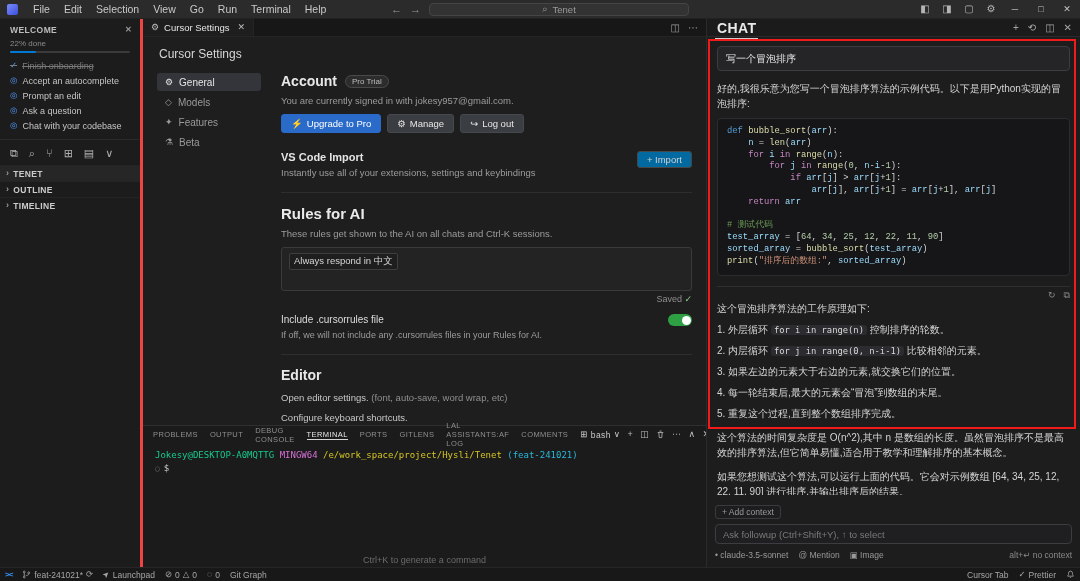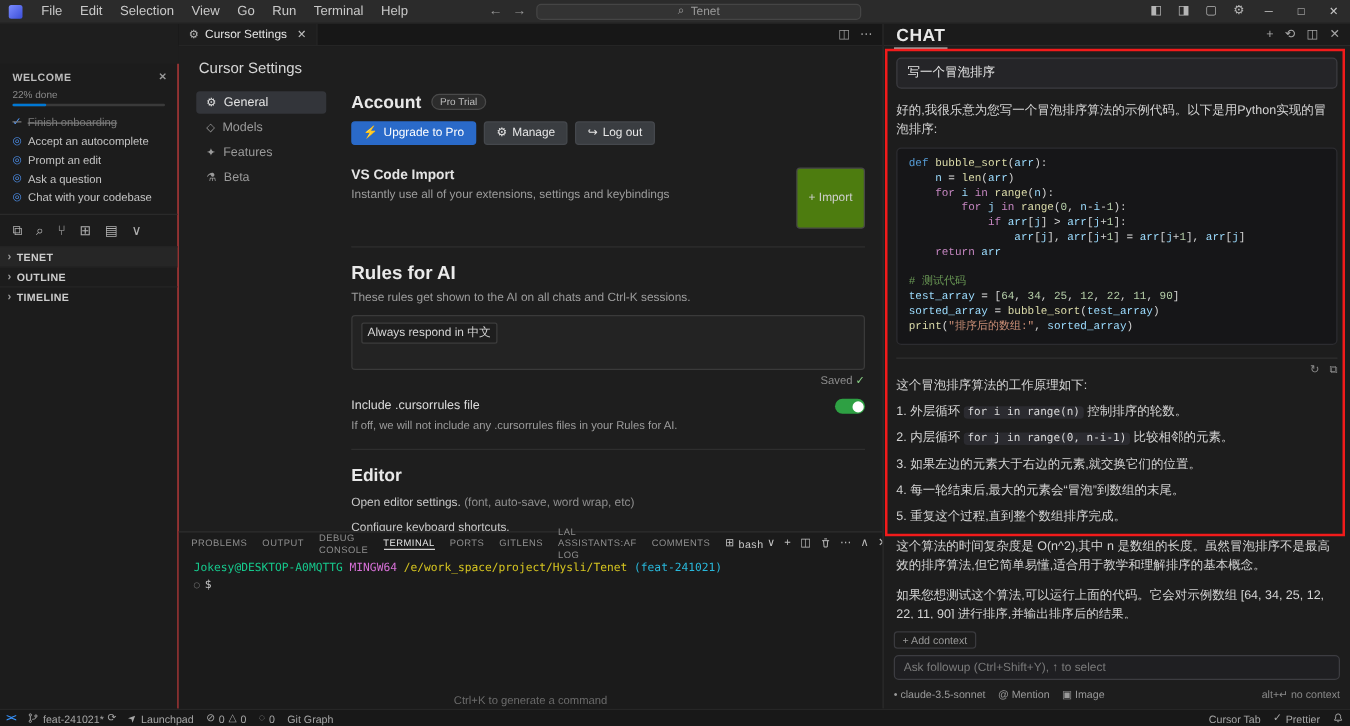--- a/index.html
+++ b/index.html
@@ -19,21 +19,21 @@
   .cmd-center { width:260px; height:13px; background:#333333; border:1px solid #454545;
     border-radius:4px; display:flex; align-items:center; justify-content:center; gap:5px;
     font-size:9.5px; color:#9a9a9a; }
   .tb-right { margin-left:auto; display:flex; align-items:center; }
   .tb-icon { width:22px; text-align:center; font-size:10px; color:#b5b5b5; }
   .win-btn { width:26px; height:19px; display:flex; align-items:center; justify-content:center;
     font-size:9px; color:#c5c5c5; }
 
   
   .app-row { position:absolute; left:0; top:19px; width:1080px; height:548px; display:flex; }
-  .sidebar { width:143px; background:#1c1c1c; border-right:1px solid #ef4444; position:relative;margin-top:32px; }
+  .sidebar { width:143px; background:#1c1c1c; border-right:3px solid #ef4444; position:relative; }
   .center { width:563px; position:relative; background:#1e1e1e; }
   .chat { width:374px; position:relative; background:#1d1d1d; border-left:1px solid #2b2b2b; }
 
   
   .sb-head { display:flex; align-items:center; justify-content:space-between;
     padding:6px 8px 2px 10px; font-size:8.5px; font-weight:bold; letter-spacing:.4px; color:#bdbdbd; }
   .sb-progress-label { font-size:8px; color:#8a8a8a; padding:2px 10px 3px; }
   .progress-track { margin:0 10px; height:2px; background:#3a3a3a; border-radius:1px; }
   .progress-fill { height:2px; width:22%; background:#0078d4; border-radius:1px; }
   .task { display:flex; align-items:center; gap:5px; padding:2.5px 10px; font-size:9px; color:#c5c5c5; }
@@ -67,22 +67,22 @@
   .scontent { flex:1; max-width:426px; }
   .sec-title { font-size:14px; font-weight:bold; color:#e8e8e8; display:flex; align-items:center; gap:8px; }
   .badge { font-size:8px; font-weight:normal; color:#bdbdbd; background:#2c2c2c; border:1px solid #4a4a4a;
     padding:1px 6px; border-radius:8px; }
   .muted { font-size:9.5px; color:#9c9c9c; }
   .btn-row { display:flex; gap:6px; margin-top:8px; }
   .btn { display:flex; align-items:center; gap:4px; font-size:9.5px; padding:3px 9px; border-radius:3px;
     background:#3a3d41; color:#e6e6e6; border:1px solid #45484d; }
   .btn.primary { background:#2a6ac9; border-color:#2a6ac9; color:#ffffff; }
   .import-row { display:flex; align-items:flex-start; justify-content:space-between; margin-top:18px; }
-  .import-btn { font-size:9.5px; color:#d0d0d0; background:#4d7c0f; border:1px solid #474747;
-    border-radius:3px; padding:18px 9px; }
+  .import-btn { font-size:9.5px; color:#d0d0d0; background:#0369a1; border:1px solid #474747;
+    border-radius:3px; padding:2px 9px; }
   hr.sep { border:none; border-top:1px solid #2e2e2e; margin:14px 0 12px; }
   .rules-title { font-size:15px; font-weight:bold; color:#eaeaea; }
   .rules-box { margin-top:8px; height:44px; background:#232323; border:1px solid #3a3a3a; border-radius:3px;
     padding:5px 7px; font-size:9.5px; color:#d6d6d6; }
   .rules-text { display:inline-block; border:1px solid #3d3d3d; border-radius:2px; padding:1px 4px; background:#1e1e1e; }
   .saved-row { text-align:right; font-size:9px; color:#8f8f8f; margin-top:3px; }
   .saved-row .ic { color:#89d185; }
   .toggle-row { display:flex; align-items:flex-start; justify-content:space-between; margin-top:10px; }
   .toggle-label { font-size:10px; color:#dcdcdc; }
   .toggle { width:24px; height:12px; border-radius:7px; background:#2ea043; position:relative; }
@@ -266,20 +266,21 @@
             <span class="ic">⚗</span>
             <span>Beta</span>
           </div>
         </div>
 
         <div class="scontent">
           <div class="sec-title">
             <span>Account</span>
             <span class="badge">Pro Trial</span>
           </div>
+          <div class="muted" style="margin-top:6px;">You are currently signed in with jokesy957@gmail.com.</div>
           <div class="btn-row">
             <div class="btn primary">
               <span class="ic">⚡</span>
               <span>Upgrade to Pro</span>
             </div>
             <div class="btn">
               <span class="ic">⚙</span>
               <span>Manage</span>
             </div>
             <div class="btn">

